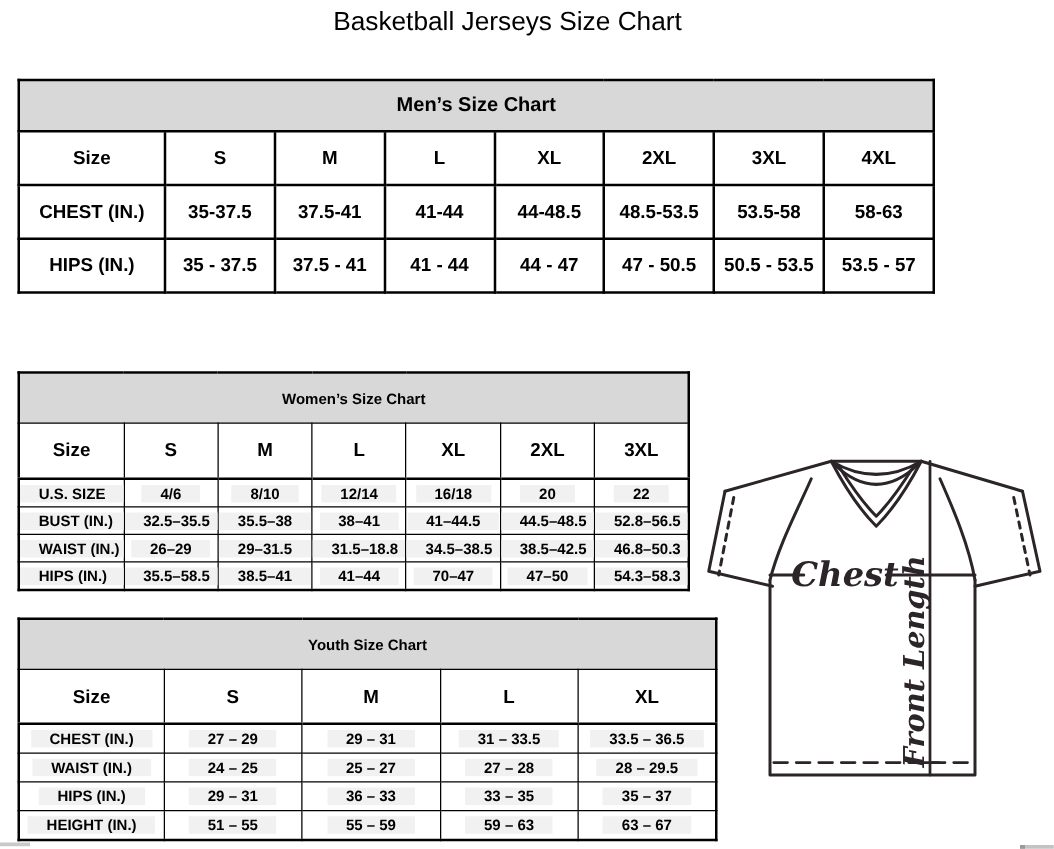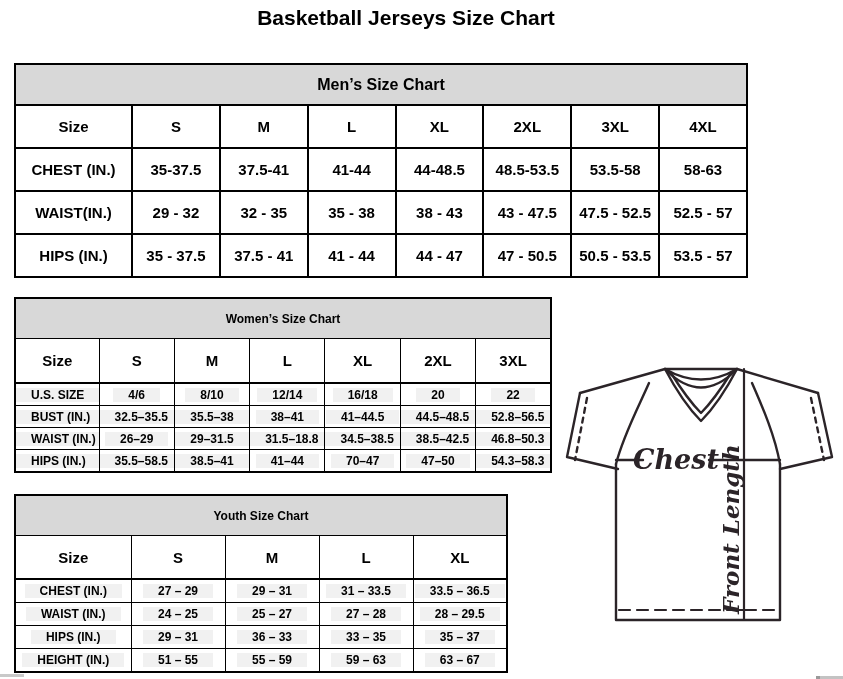--- a/index.html
+++ b/index.html
@@ -2,37 +2,37 @@
 <html><head>
 <meta charset="utf-8">
 <style>
   html,body { margin:0; padding:0; background:#ffffff; }
   body {
     width:843px; height:679px; position:relative; overflow:hidden;
     font-family:"Liberation Sans", sans-serif; color:#000;
   }
   .page-title {
     position:absolute; top:6px; left:0; width:812px;
-    text-align:center; font-size:21px; font-weight:bold; letter-spacing:0;
+    text-align:center; font-size:21px; font-weight:normal; letter-spacing:0;
   }
   table.size-table {
     position:absolute; border-collapse:collapse; table-layout:fixed;
     background:#fff; border:2px solid #000;
   }
   table.size-table td {
     border:1px solid #000; text-align:center; vertical-align:middle;
     padding:0; overflow:hidden; white-space:nowrap;
   }
   
   table.mens { left:14px; top:63px; width:734px; }
   table.mens td { border-width:2px; font-weight:bold; font-size:15px; height:41px; }
   table.mens tr.title-row td { height:39px; font-size:16px; }
   
   table.womens { left:14px; top:297px; width:538px; }
-  table.youth  { left:14px; top:494px; width:494px; }
+  table.youth  { left:14px; top:494px; width:560px; }
   table.womens td, table.youth td { font-weight:bold; }
   tr.title-row td { background:#d8d8d8; font-weight:bold; font-size:12px; height:39px; }
   table.womens tr.head-row td { height:43px; font-size:15px; border-bottom-width:2px; }
   table.youth  tr.head-row td { height:42px; font-size:15px; border-bottom-width:2px; }
   table.womens tr.compact td { height:21px; font-size:12px; }
   table.youth  tr.compact td { height:22px; font-size:12px; }
   tr.compact td.lbl { font-size:11px; }
   .hl { background:#f1f1f1; padding:0 15px; }
   
   .jersey-wrap { position:absolute; left:556px; top:360px; width:287px; height:266px; }
@@ -75,30 +75,20 @@
     <td class="lbl">CHEST (IN.)</td>
     <td>35-37.5</td>
     <td>37.5-41</td>
     <td>41-44</td>
     <td>44-48.5</td>
     <td>48.5-53.5</td>
     <td>53.5-58</td>
     <td>58-63</td>
   </tr>
   <tr>
-    <td class="lbl">WAIST(IN.)</td>
-    <td>29 - 32</td>
-    <td>32 - 35</td>
-    <td>35 - 38</td>
-    <td>38 - 43</td>
-    <td>43 - 47.5</td>
-    <td>47.5 - 52.5</td>
-    <td>52.5 - 57</td>
-  </tr>
-  <tr>
     <td class="lbl">HIPS (IN.)</td>
     <td>35 - 37.5</td>
     <td>37.5 - 41</td>
     <td>41 - 44</td>
     <td>44 - 47</td>
     <td>47 - 50.5</td>
     <td>50.5 - 53.5</td>
     <td>53.5 - 57</td>
   </tr>
   </tbody>

